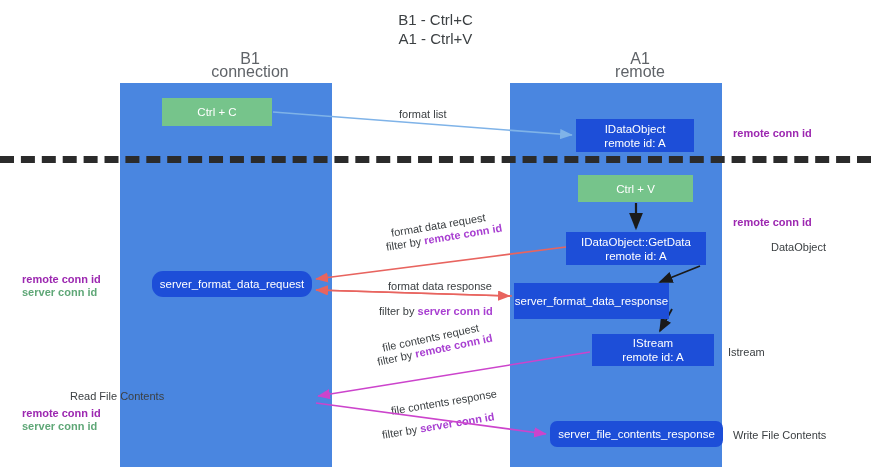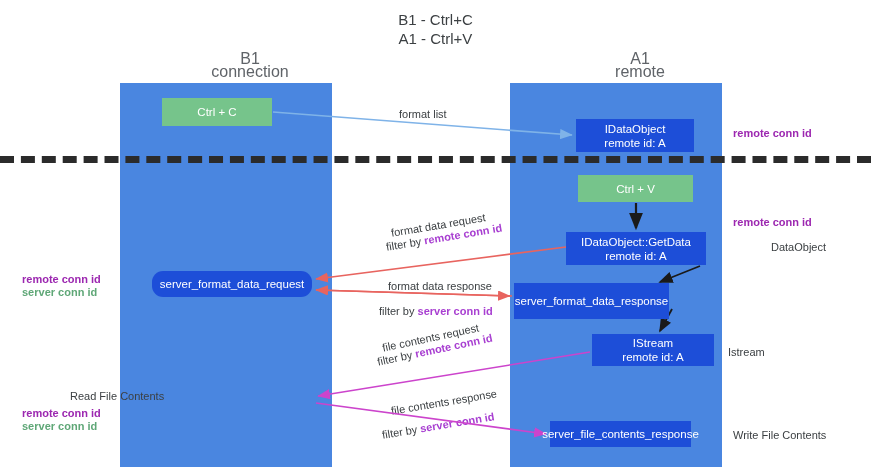--- a/index.html
+++ b/index.html
@@ -54,21 +54,21 @@
   .node .l2{font-size:11.5px;}
 
   #n-ctrlc{left:162px;top:94px;width:110px;height:28px;}
   #n-dataobj{left:576px;top:115px;width:118px;height:33px;}
   #n-ctrlv{left:578px;top:171px;width:115px;height:27px;}
   #n-getdata{left:566px;top:228px;width:140px;height:33px;}
   #n-sfdreq{left:152px;top:267px;width:160px;height:26px;border-radius:11px;}
   #n-sfdresp{left:514px;top:279px;width:155px;height:36px;}
   #n-istream{left:592px;top:330px;width:122px;height:32px;}
   #n-sfcreq{left:151px;top:384px;width:162px;height:26px;}
-  #n-sfcresp{left:550px;top:417px;width:141px;height:26px;}
+  #n-sfcresp{left:550px;top:417px;width:173px;height:26px;border-radius:7px;}
 
   
   .txt{font-size:11px;color:#3c4043;line-height:14px;white-space:nowrap;}
   .purple{color:#a83fd1;font-weight:bold;}
   .purple-b{color:#9c27b0;font-weight:bold;}
   .green-t{color:#5fa777;font-weight:bold;}
 
   
   #t-rci-1{left:733px;top:122px;}
   #t-rci-2{left:733px;top:211px;}

